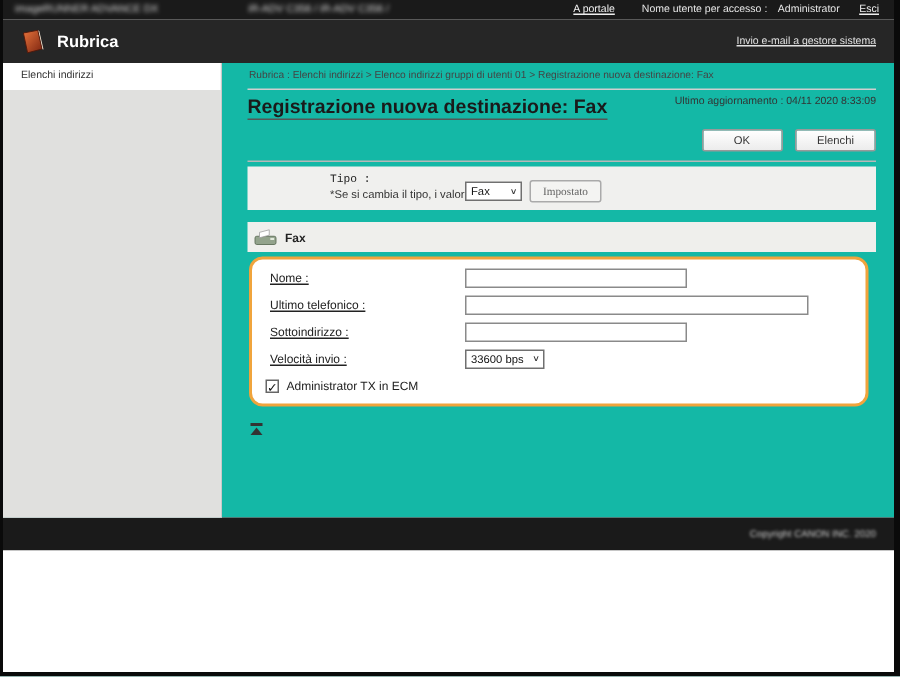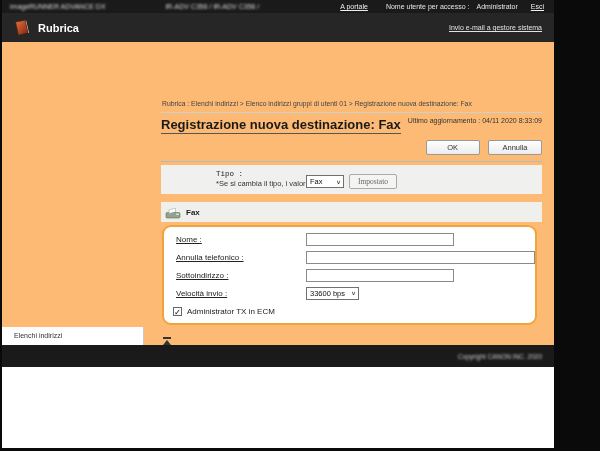--- a/index.html
+++ b/index.html
@@ -1,38 +1,38 @@
 <!DOCTYPE html>
 <html><head>
 <meta charset="utf-8">
 <style>
   * { margin:0; padding:0; box-sizing:border-box; }
   html,body { background:#fff; }
   body { font-family:"Liberation Sans","DejaVu Sans",sans-serif; }
   .screen { position:relative; width:600px; height:451px; background:#0a0a0a; overflow:hidden; }
-  .page { position:absolute; left:2px; top:0; width:552px; height:448px; background:#fff; overflow:hidden; }
+  .page { position:absolute; left:2px; top:0; width:594px; height:448px; background:#fff; overflow:hidden; }
 
   
   .topbar { height:13px; background:#1a1a1a; color:#e6e6e6; font-size:7px; display:flex; align-items:center; padding:0 10px 0 8px; white-space:nowrap; }
   .blurred { filter:blur(1.3px); opacity:.9; }
   .tb-model { margin-left:60px; }
   .tb-right { margin-left:auto; display:flex; align-items:center; gap:0; }
   .tb-right a { color:#efefef; text-decoration:underline; cursor:pointer; }
   .tb-label { margin-left:18px; }
   .tb-user { margin-left:7px; }
   .tb-esci { margin-left:13px; }
 
   
   .appbar { height:29px; background:#262626; display:flex; align-items:center; padding-left:10px; }
   .book-icon { width:18px; height:19px; display:inline-block; }
   .app-title { color:#fff; font-size:11px; font-weight:bold; margin-left:8px; }
   .mail-link { margin-left:auto; margin-right:12px; color:#e2e2e2; font-size:7px; text-decoration:underline; cursor:pointer; }
 
   
-  .body-row { display:flex; height:303px; background:#fdba74;align-items:flex-end; }
+  .body-row { display:flex; height:303px; background:#14b8a6; }
   .sidebar { width:146px; border-right:1px solid #c9c9c9; display:flex; flex-direction:column; background:#fff; }
   .side-item { height:18px; line-height:18px; padding-left:12px; font-size:7px; color:#333; background:#fff; cursor:pointer; }
   .side-rest { flex:1; background:#e0e0de; }
 
   .main { flex:1; padding:0 12px 0 17px; position:relative; }
   .breadcrumb { padding:5px 0 5px 1px; font-size:6.8px; color:#444; border-bottom:1px solid #cfcfcf; white-space:nowrap; }
   .title-row { position:relative; margin-top:2px; height:18px; }
   .title-row h1 { display:inline-block; font-size:13px; font-weight:bold; color:#1a1a1a; border-bottom:1px solid #555; padding-bottom:1px; white-space:nowrap; }
   .last-update { position:absolute; right:0; top:2px; font-size:7px; color:#333; }
 
@@ -115,21 +115,21 @@
       <div class="main">
         <div class="breadcrumb">Rubrica : Elenchi indirizzi &gt; Elenco indirizzi gruppi di utenti 01 &gt; Registrazione nuova destinazione: Fax</div>
 
         <div class="title-row">
           <h1>Registrazione nuova destinazione: Fax</h1>
           <span class="last-update">Ultimo aggiornamento : 04/11 2020 8:33:09</span>
         </div>
 
         <div class="btn-row">
           <button class="btn">OK</button>
-          <button class="btn">Annulla</button>
+          <button class="btn">Elenchi</button>
         </div>
 
         <div class="hr-line"></div>
 
         <div class="tipo-box">
           <div class="tipo-label">Tipo :</div>
           <div class="tipo-note">*Se si cambia il tipo, i valori</div>
           <div class="tipo-ctrl">
             <span class="sel" style="width:38px">
               <span>Fax</span>
@@ -149,21 +149,21 @@
           </span>
           <span class="fax-title">Fax</span>
         </div>
 
         <div class="orange-box">
           <div class="frow">
             <span class="flabel">Nome :</span>
             <input class="ti w150" type="text" value="" style="">
           </div>
           <div class="frow">
-            <span class="flabel">Annulla telefonico :</span>
+            <span class="flabel">Ultimo telefonico :</span>
             <input class="ti w230" type="text" value="" style="">
           </div>
           <div class="frow">
             <span class="flabel">Sottoindirizzo :</span>
             <input class="ti w150" type="text" value="" style="">
           </div>
           <div class="frow">
             <span class="flabel">Velocità invio :</span>
             <span class="sel" style="width:53px">
               <span>33600 bps</span>

